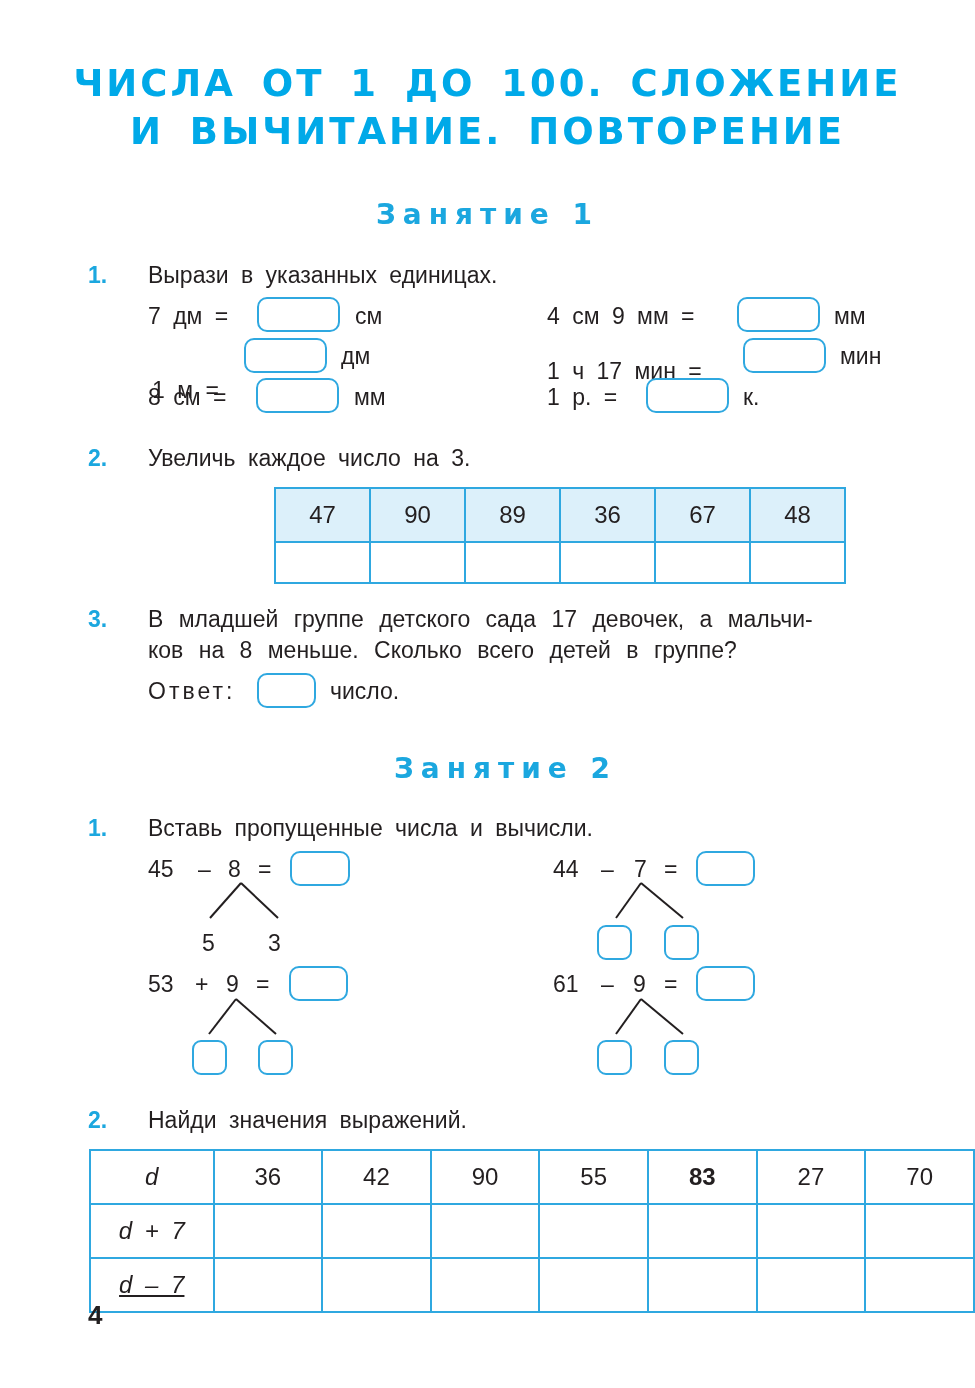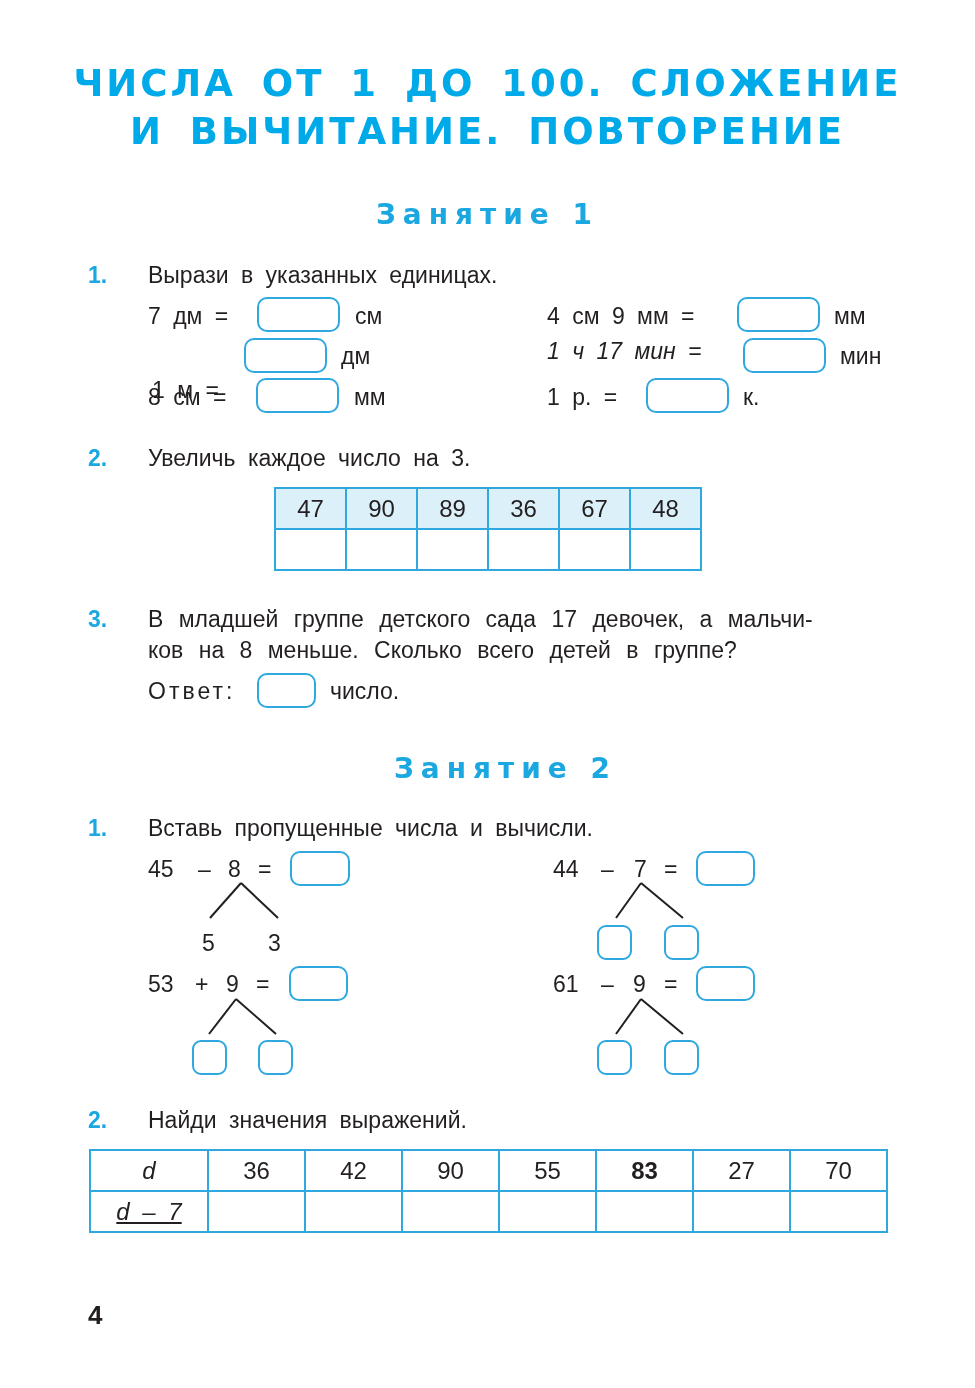--- a/index.html
+++ b/index.html
@@ -9,21 +9,21 @@
   .title { position: absolute; left: 0; width: 975px; text-align: center;
            color: #00a9e8; font-family: "DejaVu Sans", sans-serif; font-weight: bold;
            font-size: 37px; letter-spacing: 3px; word-spacing: 10px; }
   .lesson { position: absolute; left: 0; width: 975px; text-align: center; color: #1ba7df;
             font-family: "DejaVu Sans", sans-serif; font-size: 28px; font-weight: bold;
             letter-spacing: 7px; }
   .num { position: absolute; left: 88px; color: #1ba7df; font-weight: bold; font-size: 23px; }
   .txt { position: absolute; font-size: 23px; word-spacing: 6px; white-space: nowrap; }
   .box { position: absolute; border: 2px solid #2fa8e0; border-radius: 10px; background: #fff; box-sizing: border-box; }
   table.grid { position: absolute; border-collapse: collapse; }
-  table.grid td { border: 2px solid #2fa8e0; text-align: center; font-size: 24px; padding: 0; }
+  table.grid td { border: 2px solid #2fa8e0; text-align: center; font-size: 24px; padding: 12px; }
   .hdr td { background: #dcf0fa; }
   .pageno { position: absolute; left: 88px; top: 1300px; font-size: 26px; font-weight: bold; }
   .ital { font-style: italic; }
 </style>
 </head>
 <body>
 
 <div class="title" style="top:62px;">ЧИСЛА ОТ 1 ДО 100. СЛОЖЕНИЕ</div>
 <div class="title" style="top:110px;">И ВЫЧИТАНИЕ. ПОВТОРЕНИЕ</div>
 
@@ -41,21 +41,21 @@
 <div class="txt" style="left:341px; top:343px;">дм</div>
 
 <div class="txt" style="left:148px; top:384px;">8 см =</div>
 <div class="box" style="left:256px; top:378px; width:83px; height:35px;"></div>
 <div class="txt" style="left:354px; top:384px;">мм</div>
 
 <div class="txt" style="left:547px; top:303px;">4 см 9 мм =</div>
 <div class="box" style="left:737px; top:297px; width:83px; height:35px;"></div>
 <div class="txt" style="left:834px; top:303px;">мм</div>
 
-<div class="txt" style="left:547px; top:338px;font-style:italic;">1 ч 17 мин =</div>
+<div class="txt" style="left:547px; top:358px;">1 ч 17 мин =</div>
 <div class="box" style="left:743px; top:338px; width:83px; height:35px;"></div>
 <div class="txt" style="left:840px; top:343px;">мин</div>
 
 <div class="txt" style="left:547px; top:384px;text-align:center;">1 р. =</div>
 <div class="box" style="left:646px; top:378px; width:83px; height:35px;"></div>
 <div class="txt" style="left:743px; top:384px;">к.</div>
 
 <div class="num" style="top:445px;">2.</div>
 <div class="txt" style="left:148px; top:445px;">Увеличь каждое число на 3.</div>
 
@@ -149,20 +149,30 @@
     <td class="ital" style="width:116px;">d</td>
     <td style="width:95px;">36</td>
     <td style="width:95px;">42</td>
     <td style="width:95px;">90</td>
     <td style="width:95px;">55</td>
     <td style="width:95px;font-weight:bold;">83</td>
     <td style="width:95px;">27</td>
     <td style="width:95px;">70</td>
   </tr>
   <tr style="height:41px;">
+    <td class="ital" style="word-spacing:6px;">d + 7</td>
+    <td></td>
+        <td></td>
+    <td></td>
+        <td></td>
+    <td></td>
+        <td></td>
+    <td></td>
+  </tr>
+  <tr style="height:41px;">
     <td class="ital" style="word-spacing:6px;text-decoration:underline;">d – 7</td>
     <td></td>
         <td></td>
     <td></td>
         <td></td>
     <td></td>
         <td></td>
     <td></td>
   </tr>
 </tbody>

